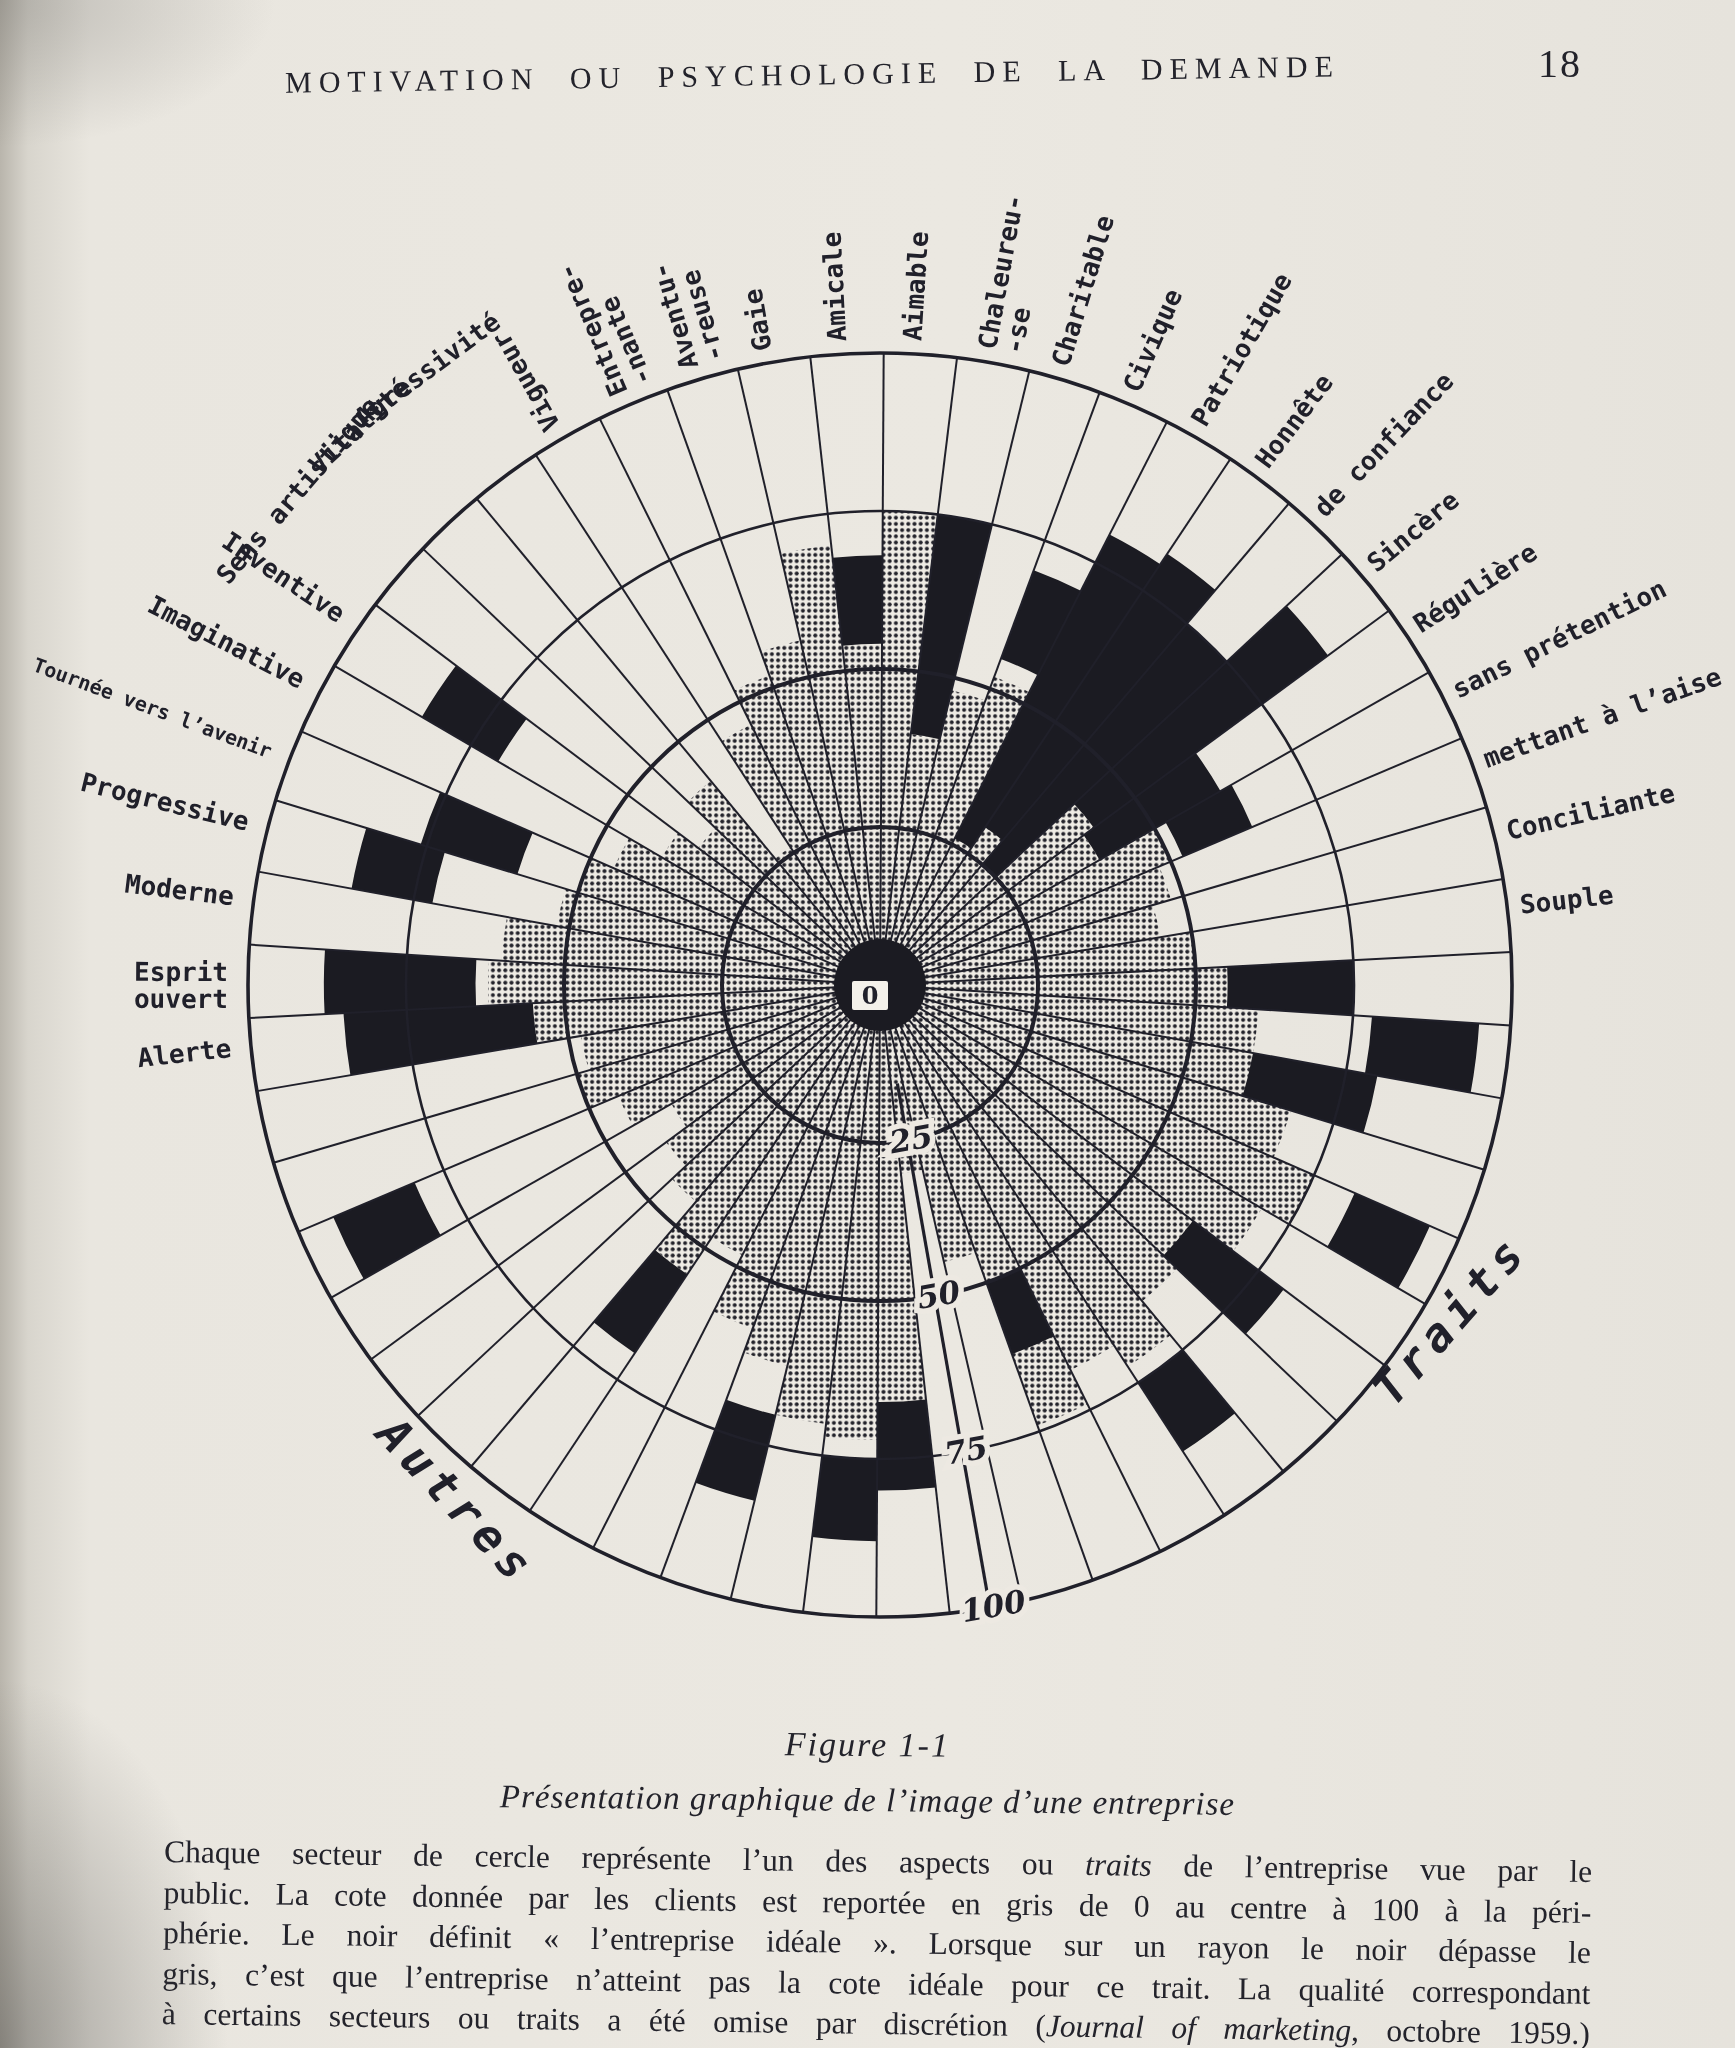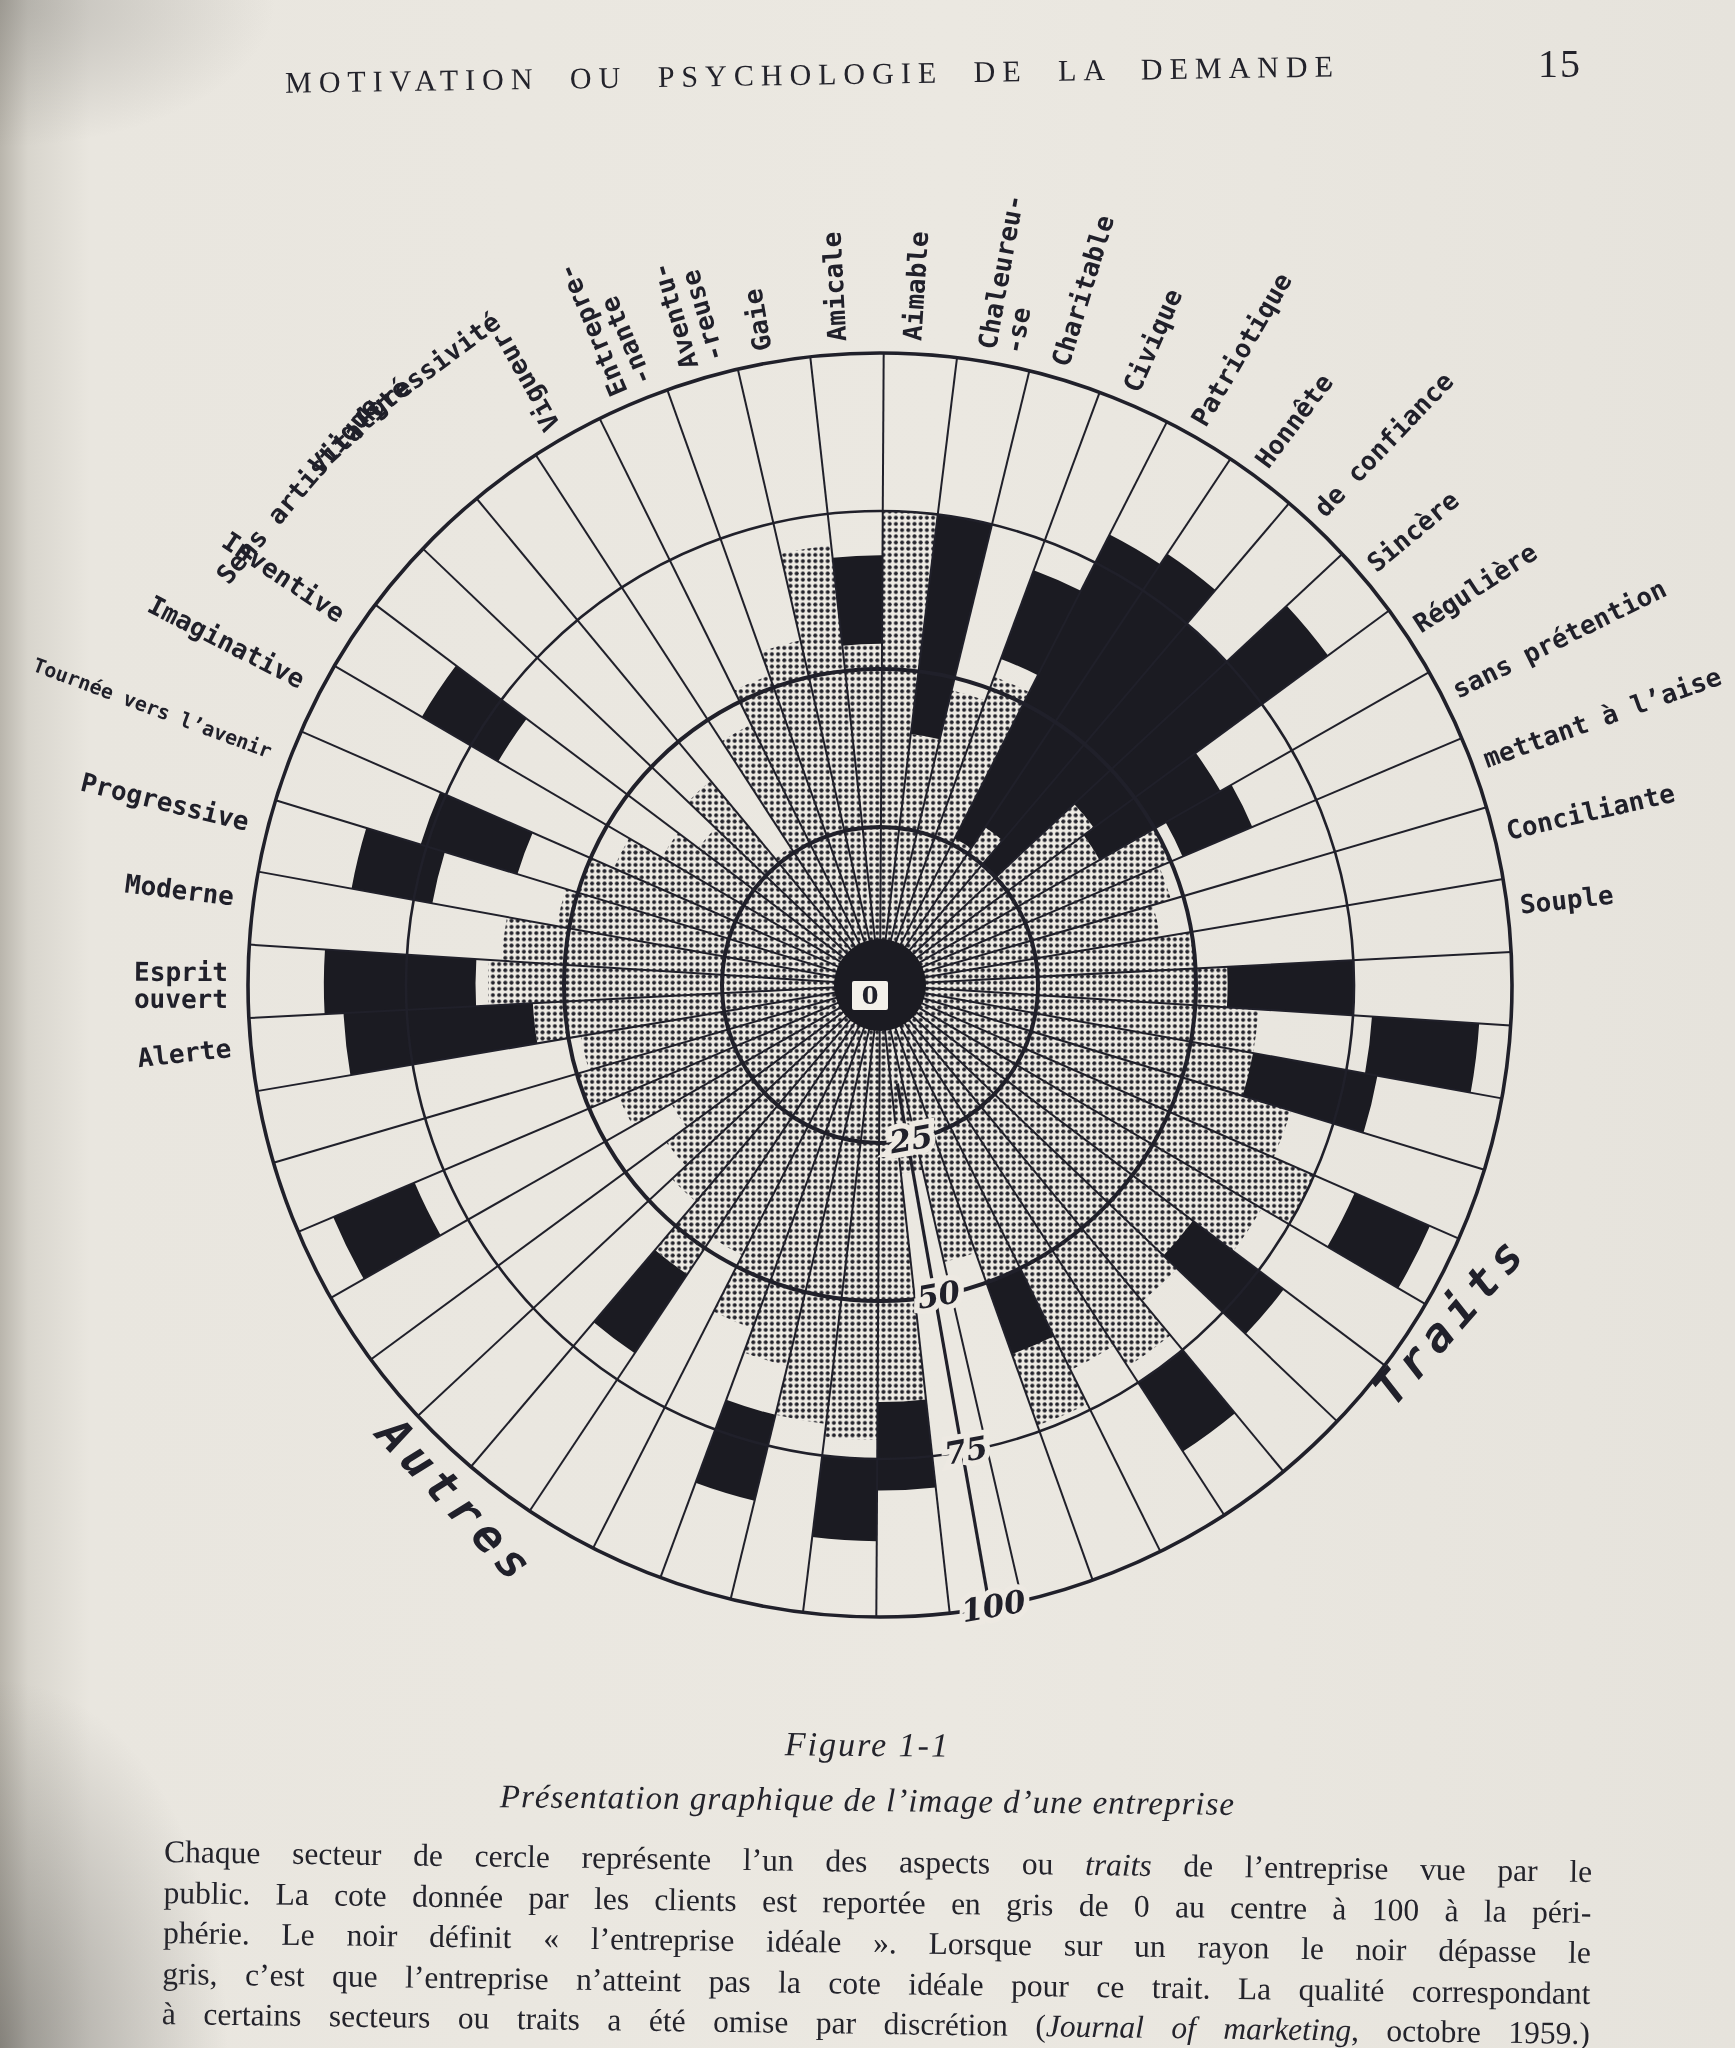--- a/index.html
+++ b/index.html
@@ -55,21 +55,21 @@
   svg#chart{position:absolute;left:0;top:0;}
   .noselect{user-select:none;}
 </style>
 </head>
 <body>
 
 <div class="page">
   <div class="top-shade"></div>
 
   <div class="running-head noselect">MOTIVATION OU PSYCHOLOGIE DE LA DEMANDE</div>
-  <div class="page-number noselect">15</div>
+  <div class="page-number noselect">18</div>
 
   <svg id="chart" width="1735" height="2048" viewBox="0 0 1735 2048" aria-label="Présentation graphique de l’image d’une entreprise">
     <defs>
       <pattern id="halftone" width="6.2" height="6.2" patternUnits="userSpaceOnUse">
         <rect width="6.2" height="6.2" fill="#efece5"></rect>
         <circle cx="3.1" cy="3.1" r="2.0" fill="#24242c"></circle>
       </pattern>
     </defs>
     <g id="g-sectors">
         <g>

